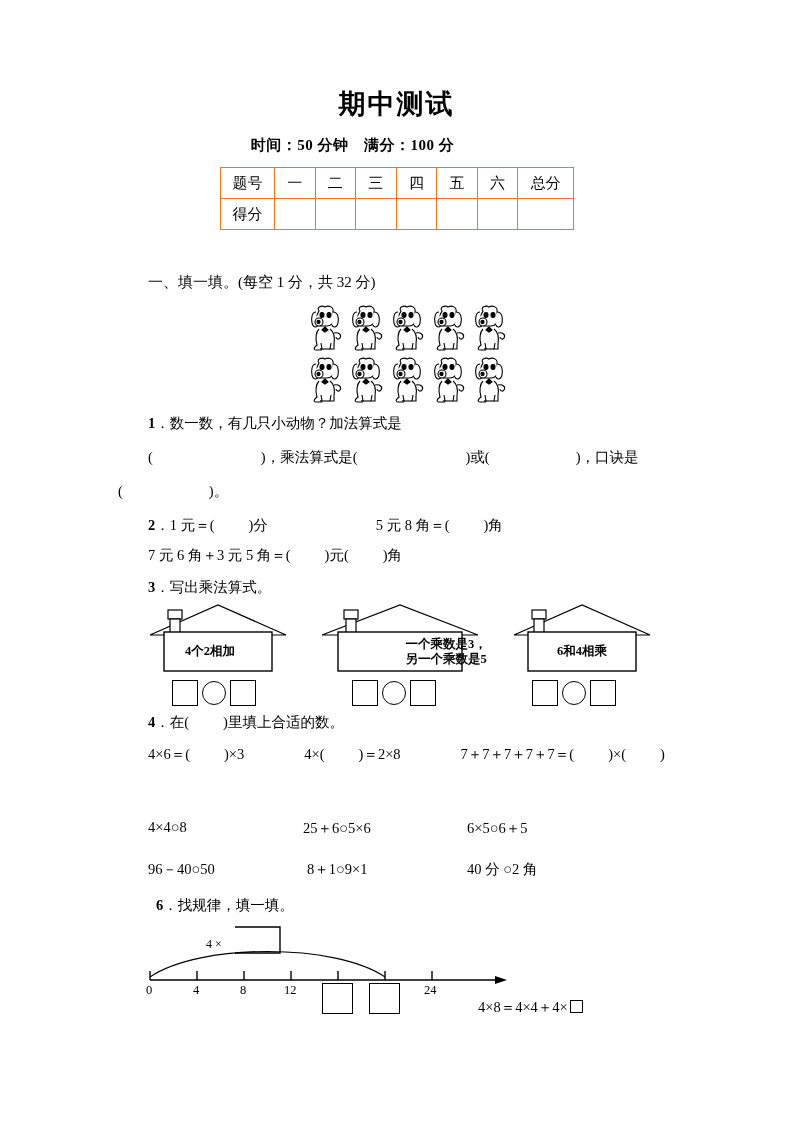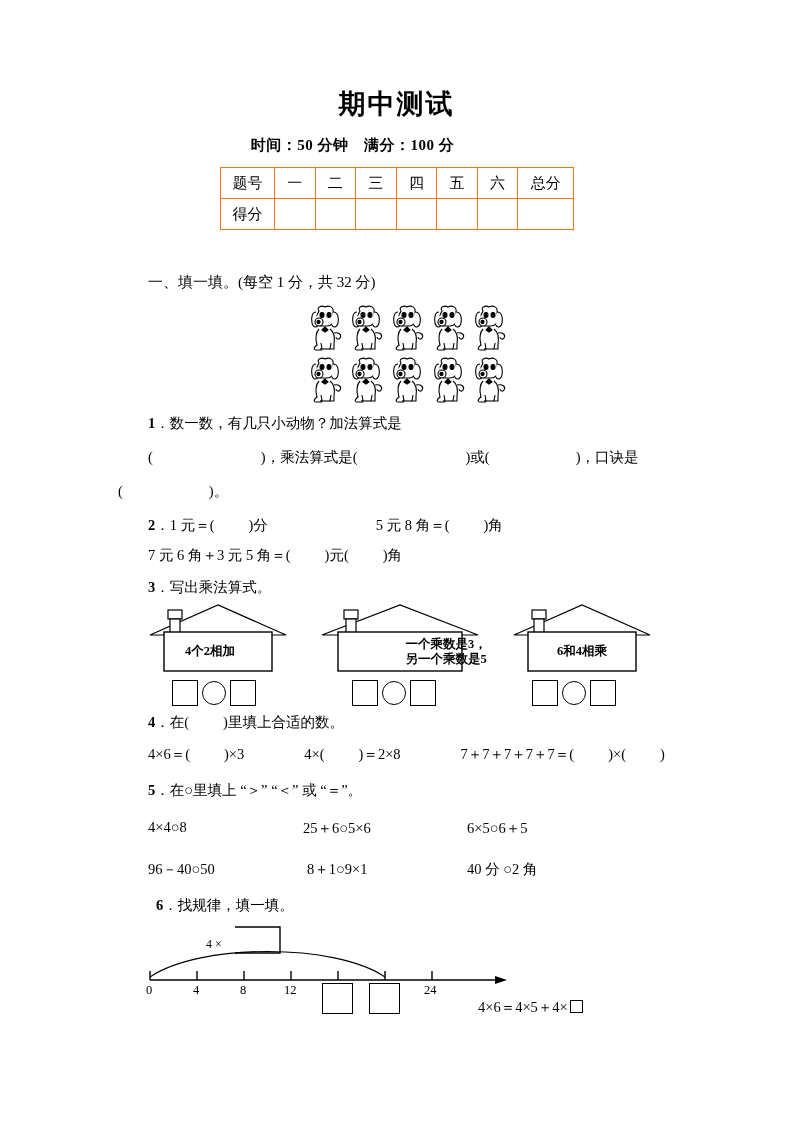--- a/index.html
+++ b/index.html
@@ -460,23 +460,20 @@
     </div>
   </div>
 
   <div class="qline" style="left:148px; top:713px;">
     <span class="qnum">4</span><span>．</span><span>在(</span><span class="gap-s"></span><span>)里填上合适的数。</span>
   </div>
   <div class="qline" style="left:148px; top:745px;">
     <span>4×6＝(</span><span class="gap-s"></span><span>)×3</span><span class="gap-m"></span><span>4×(</span><span class="gap-s"></span><span>)＝2×8</span><span class="gap-m"></span><span>7＋7＋7＋7＋7＝(</span><span class="gap-s"></span><span>)×(</span><span class="gap-s"></span><span>)</span>
   </div>
 
-  <div class="qline" style="left:148px; top:781px;">
-    <span class="qnum">5</span><span>．</span><span>在○里填上 “＞” “＜” 或 “＝”。</span>
-  </div>
   <div class="qline" style="left:148px; top:819px;">4×4○8</div>
   <div class="qline" style="left:303px; top:819px;">25＋6○5×6</div>
   <div class="qline" style="left:467px; top:819px;">6×5○6＋5</div>
   <div class="qline" style="left:148px; top:860px;">96－40○50</div>
   <div class="qline" style="left:307px; top:860px;">8＋1○9×1</div>
   <div class="qline" style="left:467px; top:860px;">40 分 ○2 角</div>
 
   <div class="qline" style="left:148px; top:896px;margin-left:8px;">
     <span class="qnum">6</span><span>．</span><span>找规律，填一填。</span>
   </div>
@@ -503,16 +500,16 @@
     <div class="nl-tick-label" style="left:6px; top:58px;">0</div>
     <div class="nl-tick-label" style="left:53px; top:58px;">4</div>
     <div class="nl-tick-label" style="left:100px; top:58px;">8</div>
     <div class="nl-tick-label" style="left:144px; top:58px;">12</div>
     <div class="nl-box" style="left:182px; top:58px; width:31px; height:31px;"></div>
     <div class="nl-box" style="left:229px; top:58px; width:31px; height:31px;"></div>
     <div class="nl-tick-label" style="left:284px; top:58px;">24</div>
   </div>
 
   <div class="eq-right">
-    <span>4×6＝4×5＋4×</span><span class="inline-sq"></span>
+    <span>4×8＝4×4＋4×</span><span class="inline-sq"></span>
   </div>
 
 </div>
 
 </body></html>

